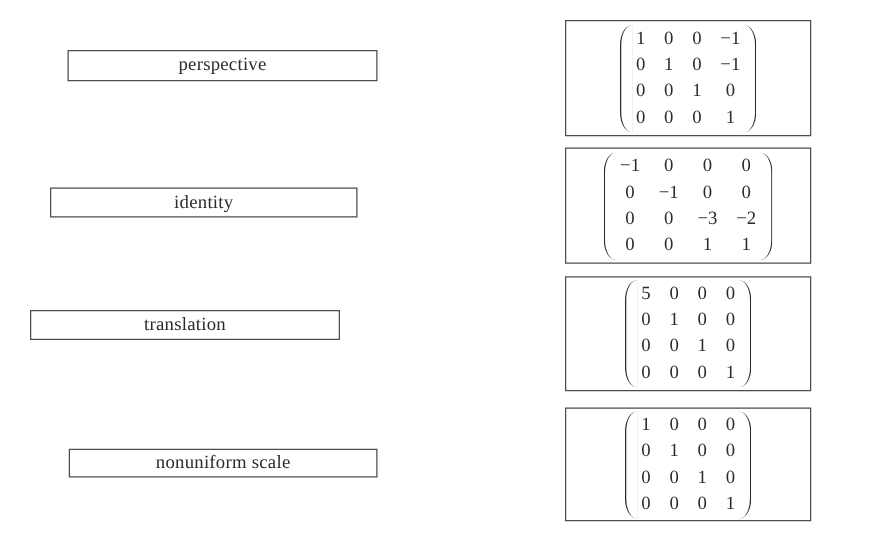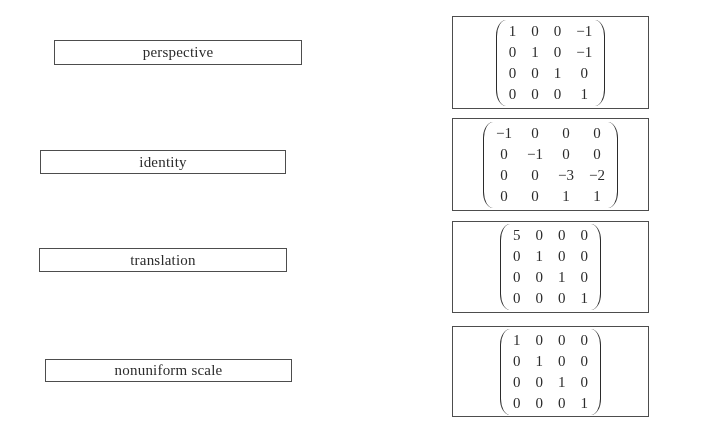--- a/index.html
+++ b/index.html
@@ -82,25 +82,25 @@
 <div id="canvas">
 
   <div class="label-box" style="left:34px; top:40px; width:248px; height:25px;margin-left:20px;">
     <span class="label-text">perspective</span>
   </div>
 
   <div class="label-box" style="left:40px; top:150px; width:246px; height:24px;align-items:center;">
     <span class="label-text">identity</span>
   </div>
 
-  <div class="label-box" style="left:39px; top:248px; width:248px; height:24px;text-align:right;">
+  <div class="label-box" style="left:24px; top:248px; width:248px; height:24px;text-align:right;">
     <span class="label-text">translation</span>
   </div>
 
-  <div class="label-box" style="left:45px; top:359px; width:247px; height:23px;">
+  <div class="label-box" style="left:55px; top:359px; width:247px; height:23px;">
     <span class="label-text">nonuniform scale</span>
   </div>
 
   <div class="matrix-box" style="left:452px; top:16px; width:197px; height:93px;">
     <div class="matrix">
       <div class="matrix-body">
           <span class="cell">1</span>
           <span class="cell">0</span>
           <span class="cell">0</span>
           <span class="cell">−1</span>

